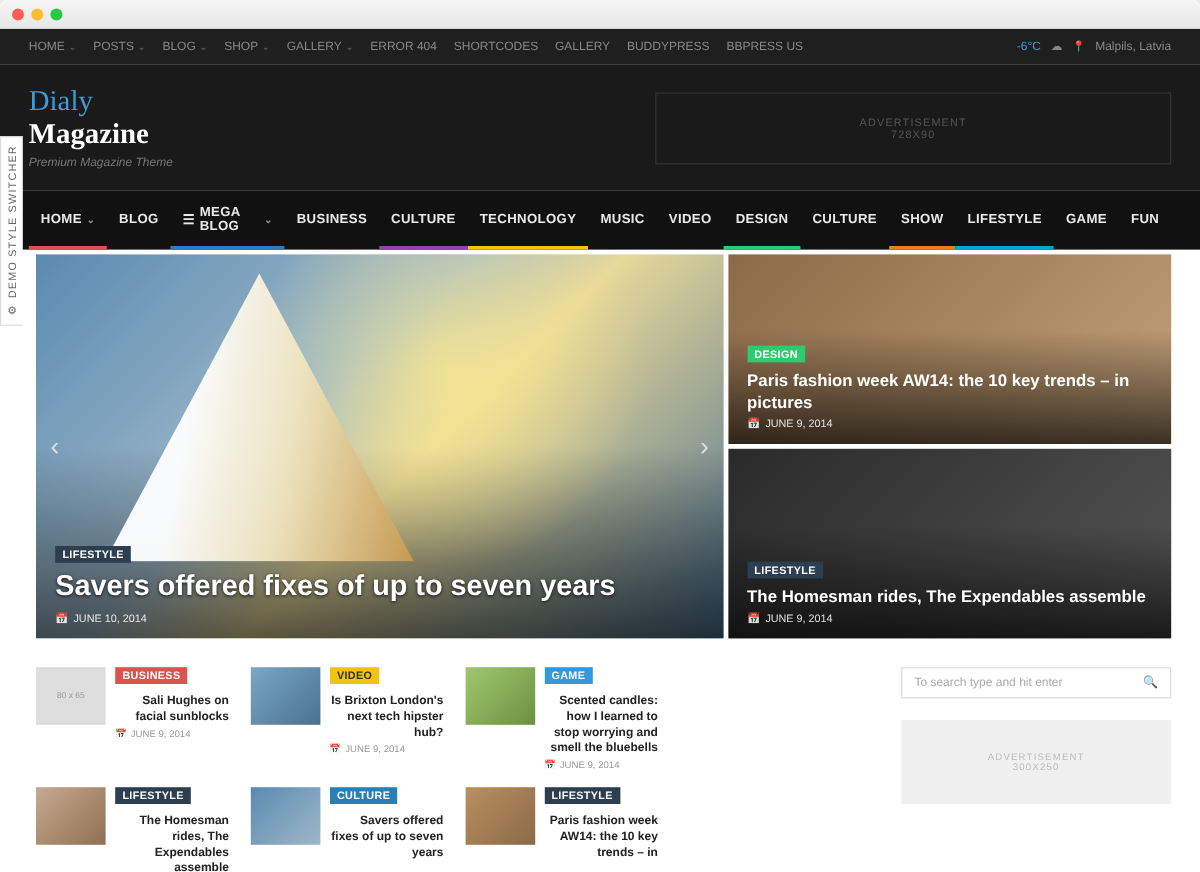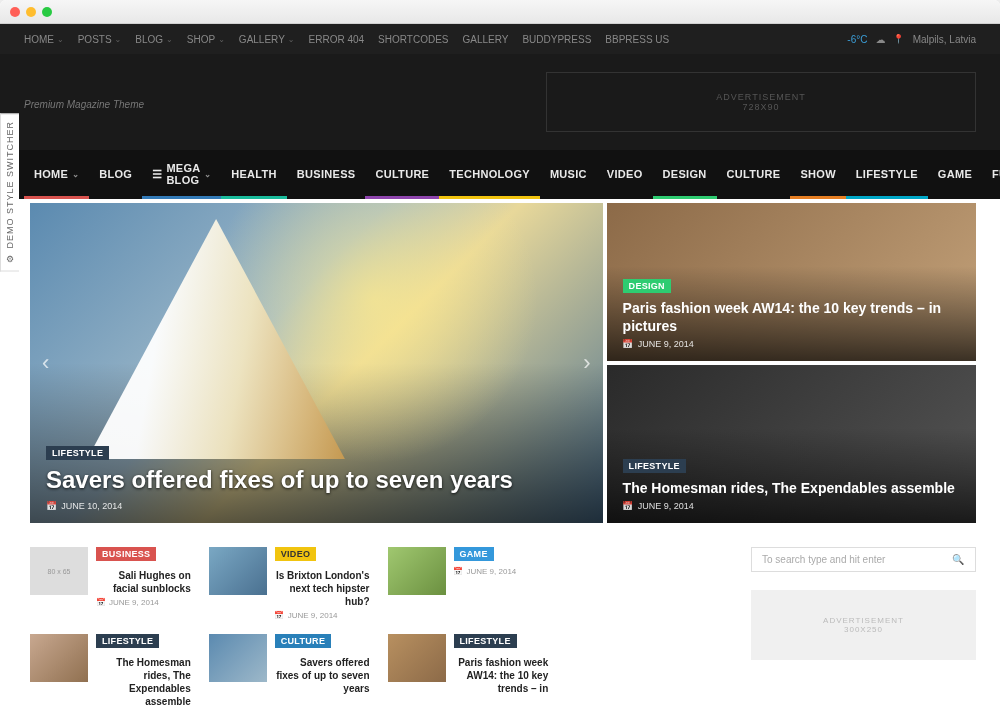--- a/index.html
+++ b/index.html
@@ -105,43 +105,43 @@
       <div class="topbar-right">
         <span class="temp">-6°C</span>
         <span>☁</span>
         <span style="font-size:9px;">📍</span>
         <span>Malpils, Latvia</span>
       </div>
     </div>
 
     <div class="header">
       <div>
+        <div class="logo">
+          <span class="pre">Dialy</span><span class="post">Magazine</span>
+        </div>
         <div class="tagline">Premium Magazine Theme</div>
       </div>
       <div class="adbox">
         <span>ADVERTISEMENT</span>
         <span>728X90</span>
       </div>
     </div>
 
     <div class="mainnav" id="mainnav">
         <div class="item b-red">
           <span>HOME</span>
           <span class="chev">⌄</span>
         </div>
         <div class="item ">
           <span>BLOG</span>
         </div>
         <div class="item b-blue">
           <span>☰</span>
           <span>MEGA BLOG</span>
           <span class="chev">⌄</span>
-        </div>
-        <div class="item b-teal">
-          <span>HEALTH</span>
         </div>
         <div class="item ">
           <span>BUSINESS</span>
         </div>
         <div class="item b-purple">
           <span>CULTURE</span>
         </div>
         <div class="item b-yellow">
           <span>TECHNOLOGY</span>
         </div>
@@ -215,21 +215,21 @@
             <div class="post">
               <div class="thumb ">80 x 65</div>
               <div class="post-body"><span class="badge business">BUSINESS</span><div class="post-title">Sali Hughes on facial sunblocks</div><div class="post-meta"><span>📅</span> JUNE 9, 2014</div></div>
             </div>
             <div class="post">
               <div class="thumb img2"></div>
               <div class="post-body"><span class="badge video">VIDEO</span><div class="post-title">Is Brixton London's next tech hipster hub?</div><div class="post-meta"><span>📅</span> JUNE 9, 2014</div></div>
             </div>
             <div class="post">
               <div class="thumb img3"></div>
-              <div class="post-body"><span class="badge game">GAME</span><div class="post-meta"><span>📅</span> JUNE 9, 2014</div></div>
+              <div class="post-body"><span class="badge game">GAME</span><div class="post-title">Scented candles: how I learned to stop worrying and smell the bluebells</div><div class="post-meta"><span>📅</span> JUNE 9, 2014</div></div>
             </div>
             <div class="post" style="visibility: hidden;"></div>
             <div class="post">
               <div class="thumb img4"></div>
               <div class="post-body"><span class="badge lifestyle">LIFESTYLE</span><div class="post-title">The Homesman rides, The Expendables assemble</div></div>
             </div>
             <div class="post">
               <div class="thumb img6"></div>
               <div class="post-body"><span class="badge culture">CULTURE</span><div class="post-title">Savers offered fixes of up to seven years</div></div>
             </div>

